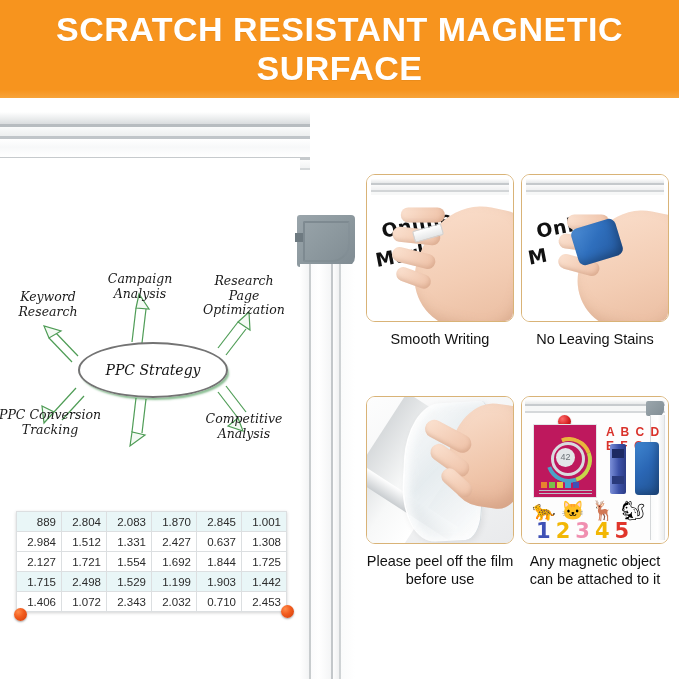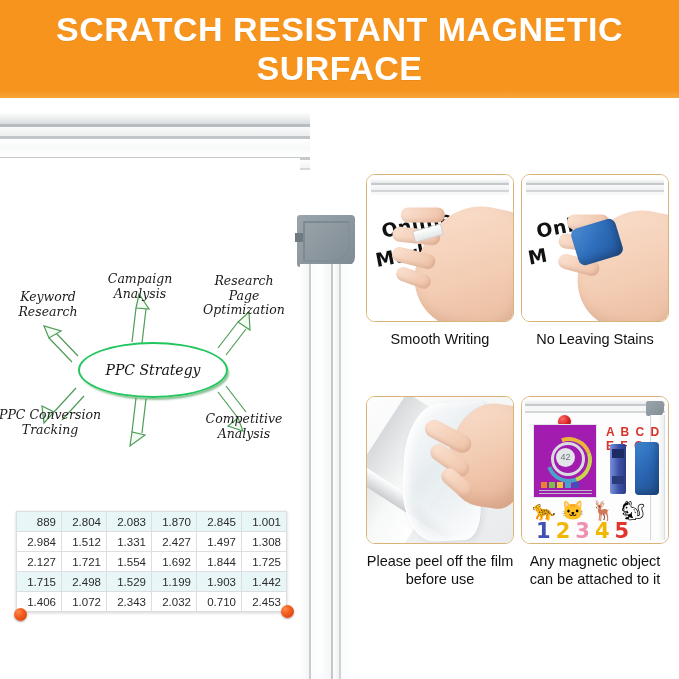--- a/index.html
+++ b/index.html
@@ -87,21 +87,21 @@
 
   
   .mindmap{position:absolute;left:0;top:92px;width:300px;height:240px;}
   .mm-label{
     position:absolute;text-align:center;color:#1a1a1a;
     font-family:"DejaVu Serif", serif;font-style:italic;
     font-size:12.5px;line-height:14.5px;white-space:pre-line;
   }
   .mm-oval{
     position:absolute;left:78px;top:92px;width:146px;height:52px;
-    border:2px solid #22c55e;border-radius:50%;
+    border:2px solid #737373;border-radius:50%;
     box-shadow:2px 3px 2px -1px rgba(47,138,62,.55);
     display:flex;align-items:center;justify-content:center;
   }
   .mm-oval span{
     font-family:"DejaVu Serif", serif;font-style:italic;font-size:14px;color:#111;
   }
   .mm-arrows{position:absolute;left:0;top:0;width:300px;height:240px;}
 
   
   .numtable{
@@ -219,21 +219,21 @@
   .mag-rail .b{top:4px;height:2px;background:#c7cbce;}
   .mag-rail .c{top:6px;height:5px;background:#f6f7f7;}
   .mag-rail .d{top:11px;height:2px;background:#d5d8da;}
   .mag-corner{position:absolute;right:4px;top:4px;width:18px;height:15px;
     background:linear-gradient(135deg,#9ba6ac,#828e95);border-radius:2px 3px 6px 2px;}
   .mag-side{position:absolute;right:3px;top:18px;bottom:3px;width:13px;
     background:linear-gradient(to right,#fafbfb,#ffffff 50%,#eceeef);
     border-left:1px solid #d4d7d9;border-right:1px solid #dcdfe1;}
   .poster{
     position:absolute;left:11px;top:27px;width:62px;height:72px;
-    background:#a21caf;border:1px solid #e3e6e8;
+    background:#be185d;border:1px solid #e3e6e8;
   }
   .poster .ring{
     position:absolute;left:12px;top:12px;width:38px;height:38px;border-radius:50%;
     border:4px solid transparent;
     border-top-color:#e9b63c;border-right-color:#c7d64a;border-bottom-color:#4aa3c7;
     transform:rotate(25deg);
   }
   .poster .ring2{
     position:absolute;left:17px;top:17px;width:28px;height:28px;border-radius:50%;
     border:3px solid #d9dcdf;
@@ -356,21 +356,21 @@
               <td>2.083</td>
               <td>1.870</td>
               <td>2.845</td>
               <td>1.001</td>
             </tr>
             <tr>
               <td>2.984</td>
               <td>1.512</td>
               <td>1.331</td>
               <td>2.427</td>
-              <td>1.497</td>
+              <td>0.637</td>
               <td>1.308</td>
             </tr>
             <tr>
               <td>2.127</td>
               <td>1.721</td>
               <td>1.554</td>
               <td>1.692</td>
               <td>1.844</td>
               <td>1.725</td>
             </tr>

